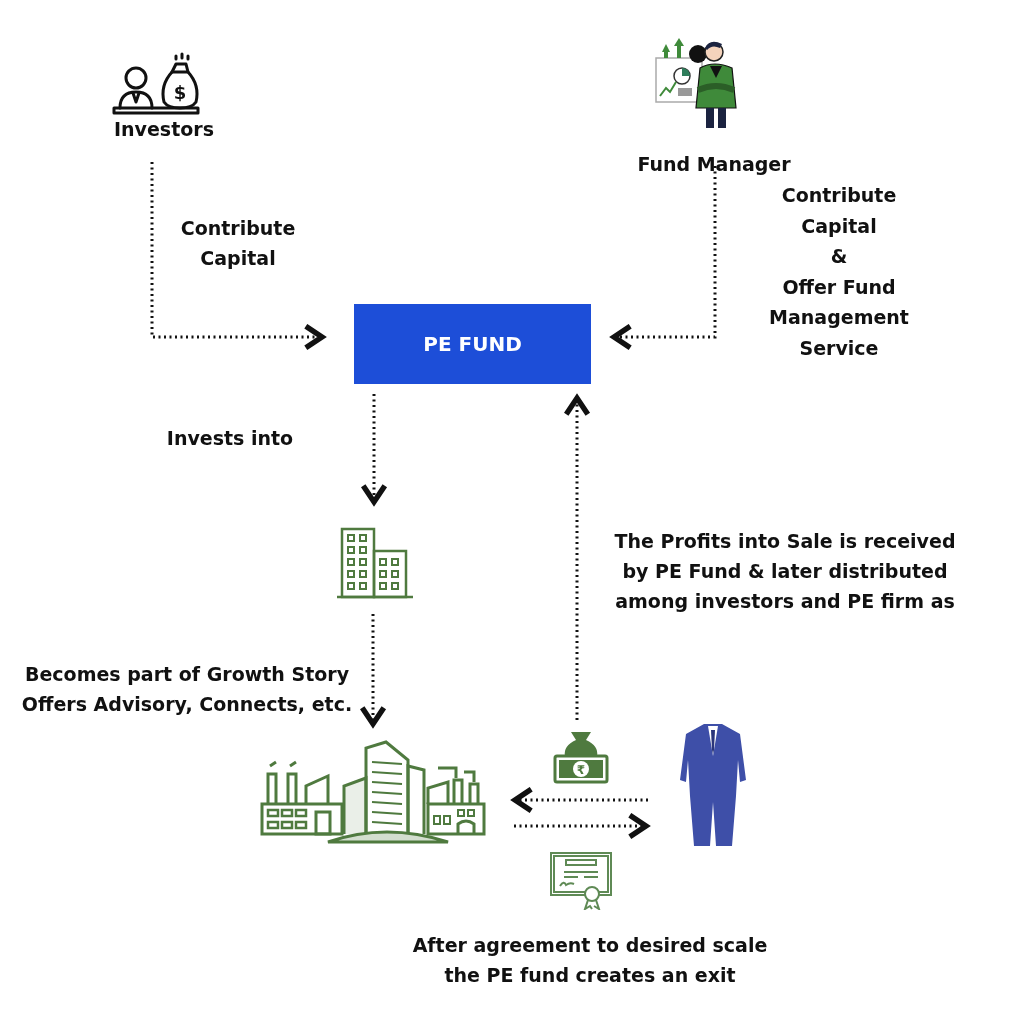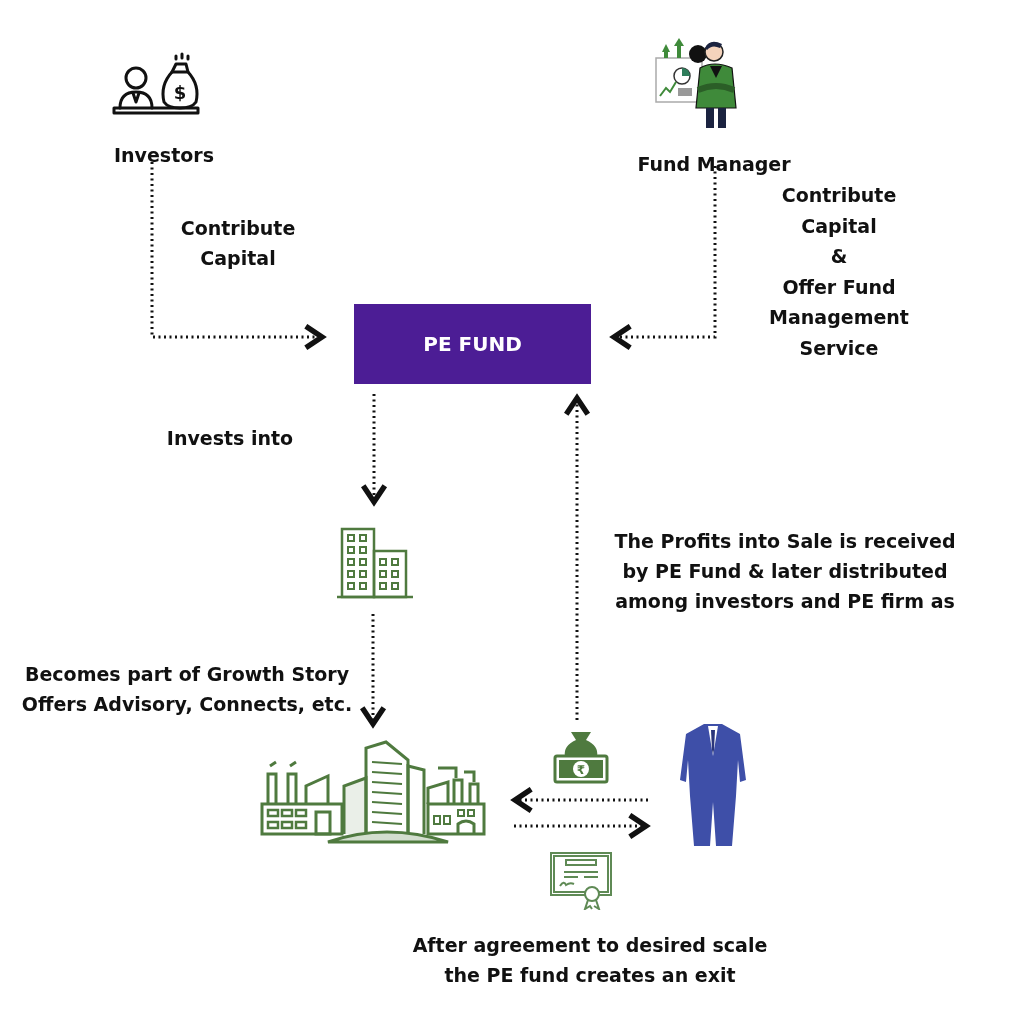--- a/index.html
+++ b/index.html
@@ -2,21 +2,21 @@
 <html><head>
 <meta charset="utf-8">
 <style>
   html, body { margin:0; padding:0; background:#ffffff; }
   body { width:1024px; height:1024px; position:relative; overflow:hidden;
          font-family:"DejaVu Sans", "Liberation Sans", sans-serif; color:#111; }
   .abs { position:absolute; }
   .lbl { position:absolute; font-weight:bold; font-size:19px; line-height:30px; text-align:center; white-space:nowrap; color:#111; }
   .line { display:block; }
   svg.overlay { position:absolute; left:0; top:0; width:1024px; height:1024px; pointer-events:none; }
-  #pe-fund-box { position:absolute; left:354px; top:304px; width:237px; height:80px; background:#4c1d95;
+  #pe-fund-box { position:absolute; left:354px; top:304px; width:237px; height:80px; background:#1d4ed8;
                  display:flex; align-items:center; justify-content:center; color:#fff; font-weight:bold; font-size:20px; }
 </style>
 </head>
 <body>
 
 <svg class="overlay" viewBox="0 0 1024 1024">
   <defs>
     <marker id="chev" viewBox="0 0 10 10" refX="7" refY="5" markerWidth="9" markerHeight="9" orient="auto-start-reverse">
       <path d="M1,1 L7,5 L1,9" fill="none" stroke="#111" stroke-width="2"></path>
     </marker>
@@ -37,21 +37,21 @@
     <circle cx="26" cy="28" r="10"></circle>
     <path d="M10,58 Q10,42 26,42 Q42,42 42,58"></path>
     <path d="M23,43 L26,52 L29,43"></path>
     <path d="M4,58 L88,58 L88,63 L4,63 Z"></path>
     <path d="M62,22 Q50,35 54,52 Q58,58 70,58 Q82,58 86,52 Q90,35 78,22 Z"></path>
     <path d="M62,22 L66,14 L76,14 L78,22"></path>
     <text x="70" y="49" font-size="18" font-weight="bold" fill="#111" stroke="none" text-anchor="middle" font-family="DejaVu Sans, sans-serif">$</text>
     <path d="M66,6 L66,9 M72,4 L72,8 M78,6 L78,9"></path>
   </svg>
 </div>
-<div class="lbl" style="left:84px;top:140px;width:160px;">Investors</div>
+<div class="lbl" style="left:84px;top:114px;width:160px;">Investors</div>
 
 <div class="abs" style="left:652px;top:34px;width:96px;height:96px;">
   <svg width="96" height="96" viewBox="0 0 96 96">
     <rect x="4" y="24" width="46" height="44" fill="#fff" stroke="#aaa" stroke-width="1.5"></rect>
     <path d="M10,18 L14,10 L18,18 Z M12,18 L16,18 L16,24 L12,24 Z" fill="#3f8a3a"></path>
     <path d="M22,12 L27,4 L32,12 Z M25,12 L29,12 L29,24 L25,24 Z" fill="#3f8a3a"></path>
     <circle cx="30" cy="42" r="8" fill="#fff" stroke="#333" stroke-width="1.5"></circle>
     <path d="M30,42 L30,34 A8,8 0 0 1 38,42 Z" fill="#2e7d5b"></path>
     <path d="M8,62 L14,54 L18,58 L24,48" stroke="#3f8a3a" stroke-width="2" fill="none"></path>
     <rect x="26" y="54" width="14" height="8" fill="#999"></rect>

